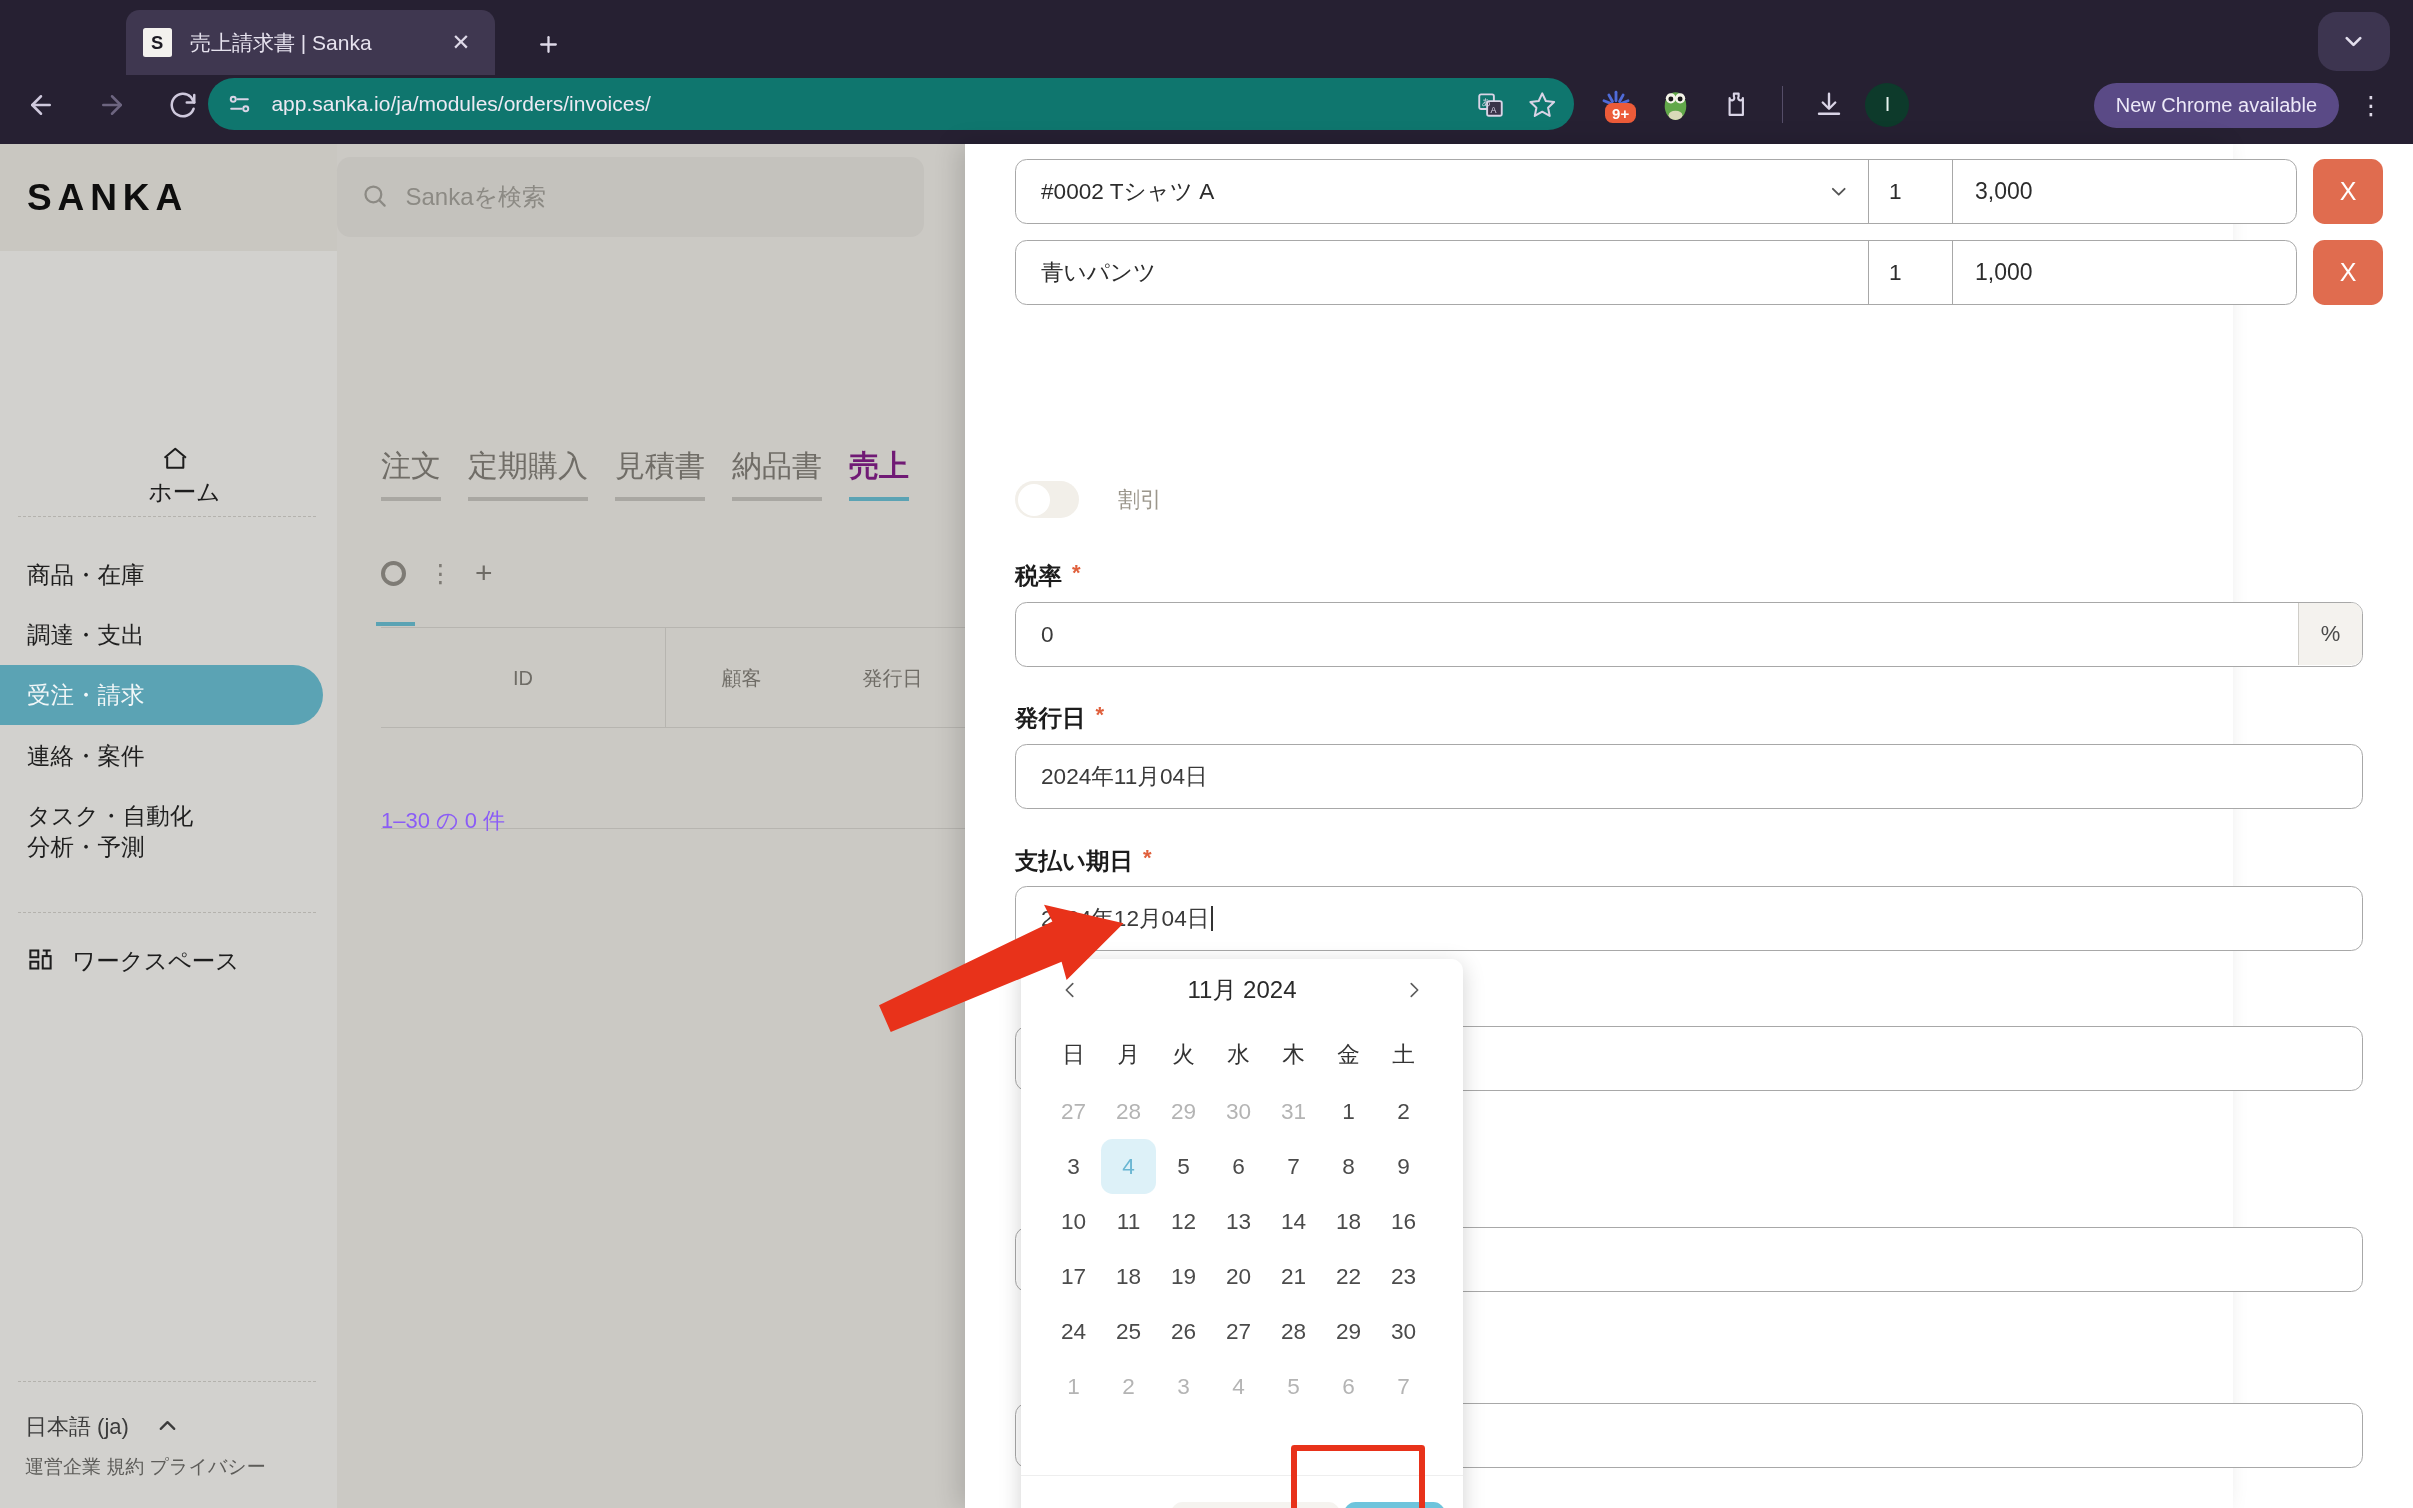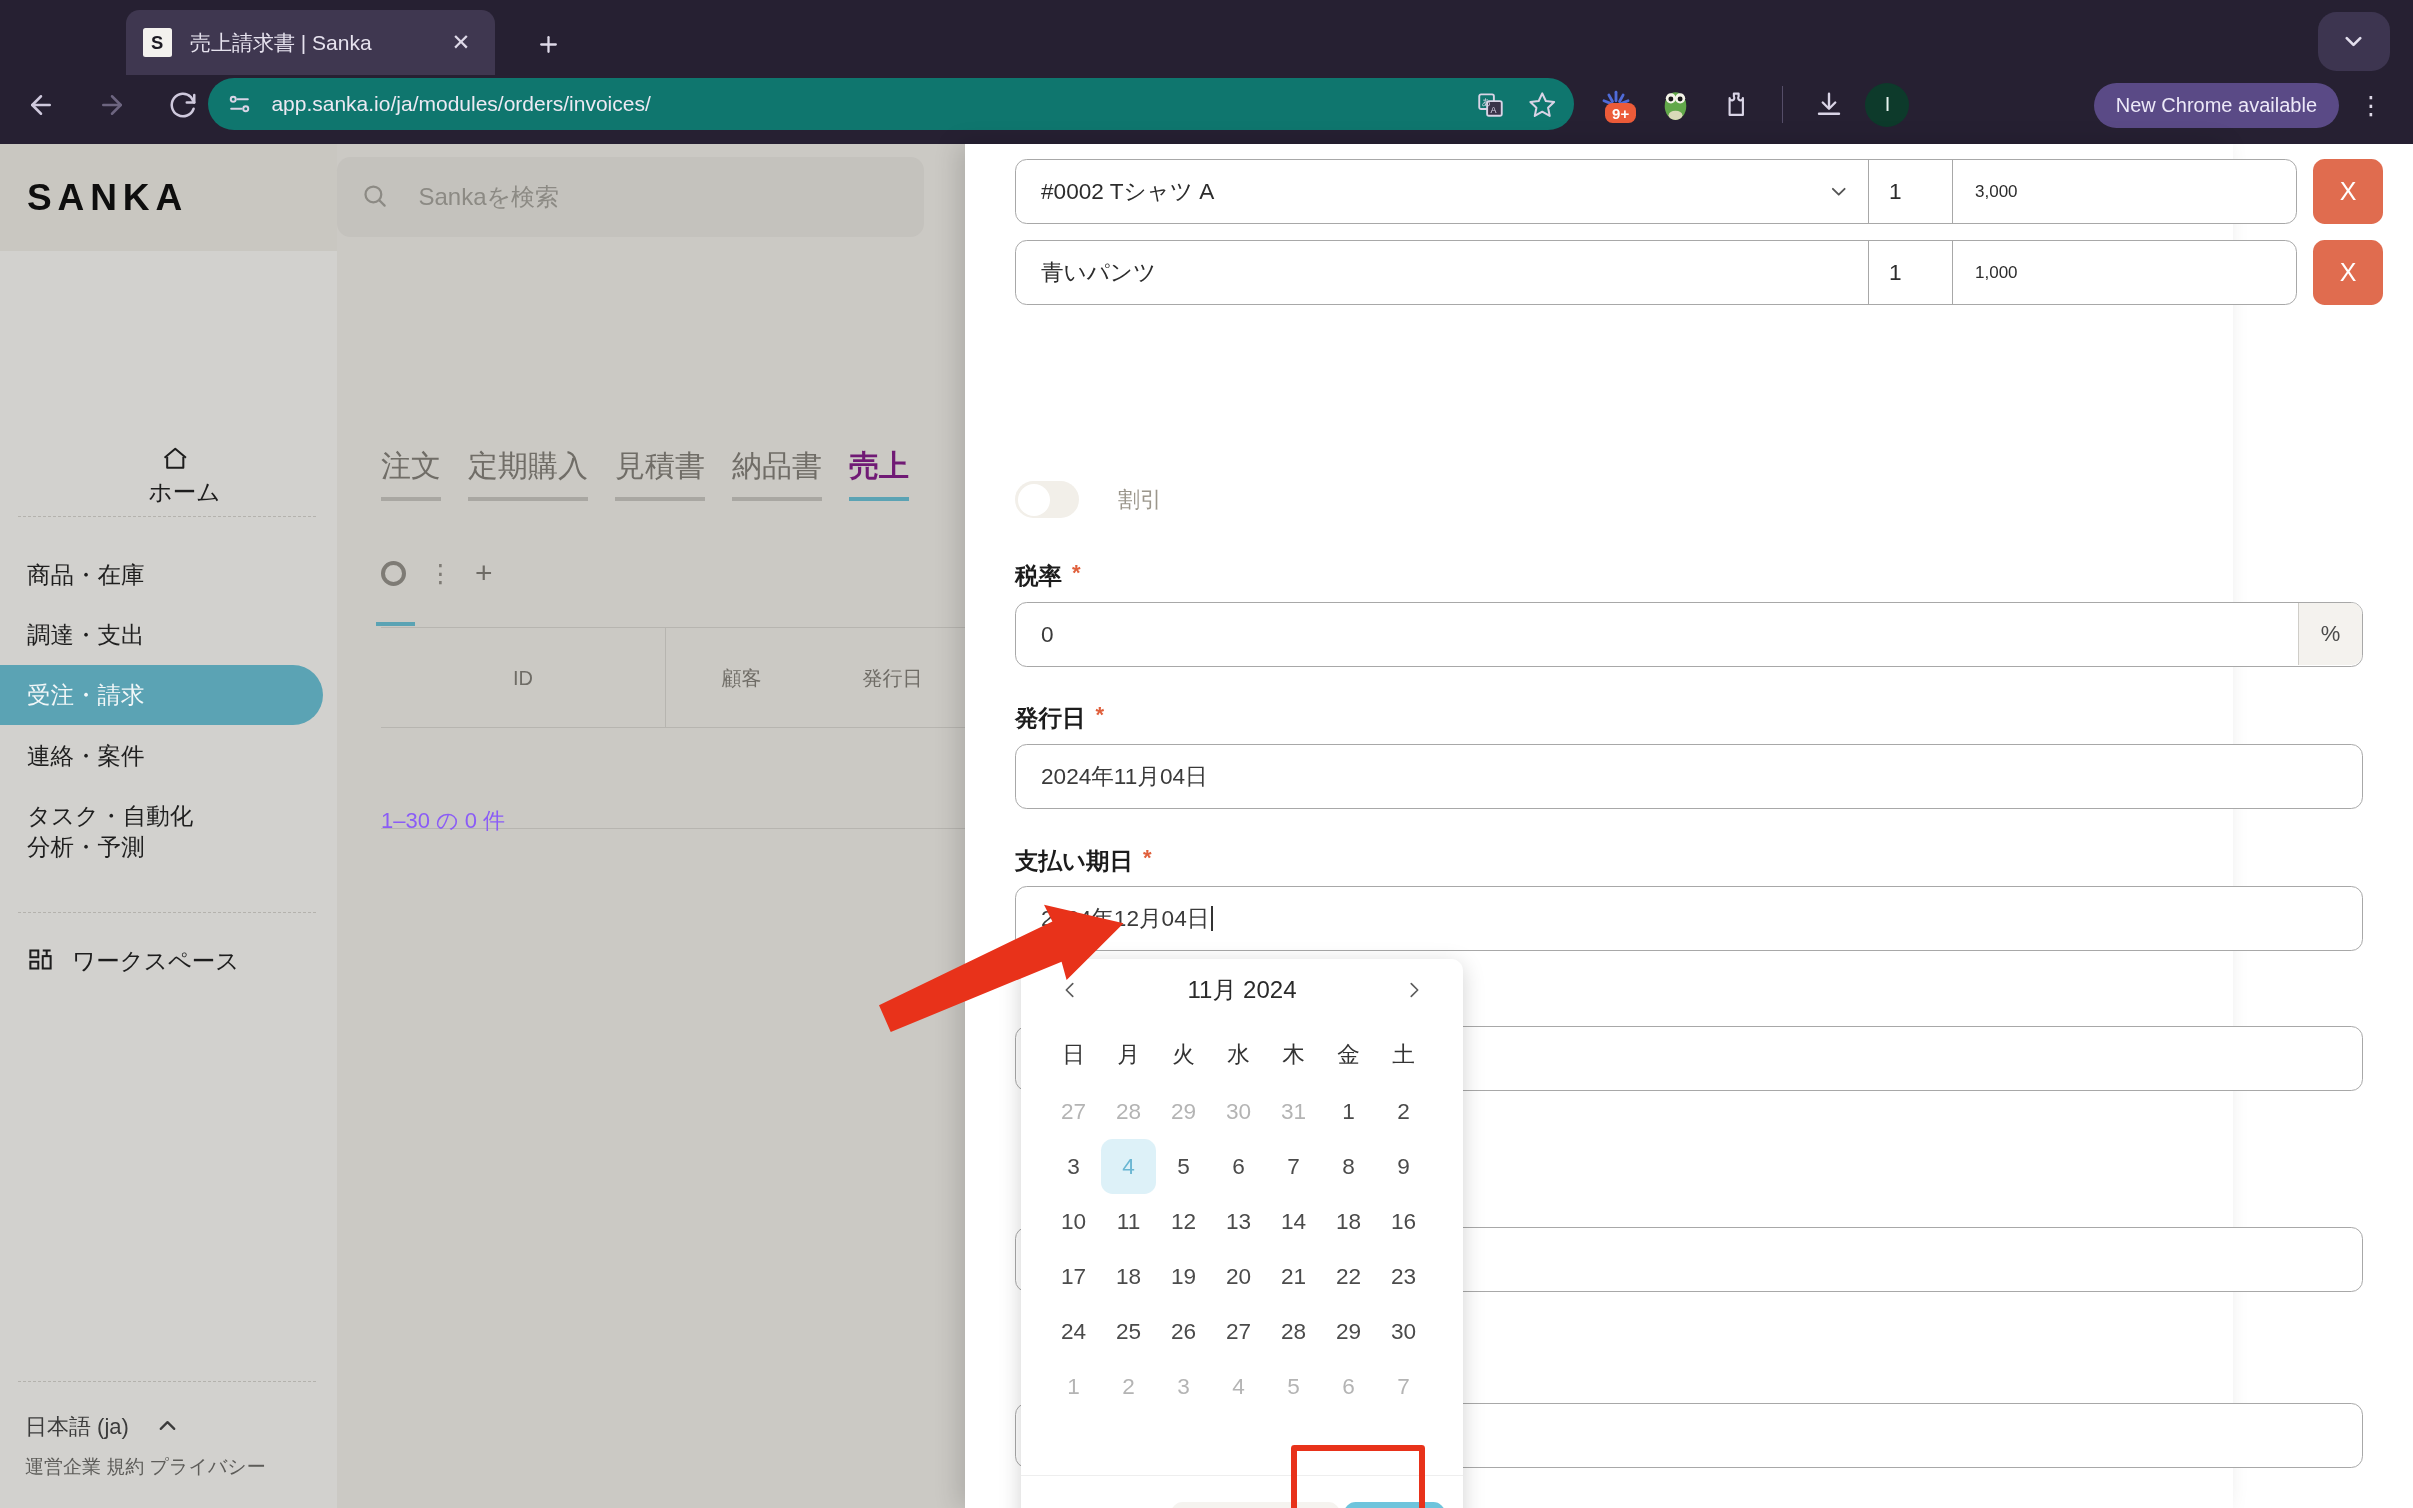--- a/index.html
+++ b/index.html
@@ -126,21 +126,21 @@
     padding: 0 50px;
   }
 
   .line-item {
     position:absolute; left:50px; width:1282px; height:65px;
     border:1.7px solid #a8a8a8; border-radius:11.7px; background:#fff; display:flex; align-items:center;
   }
   .li-name { flex:1 1 auto; padding-left:25px; font-size:22.6px; color:#2c2c2c; white-space:nowrap; }
   .li-caret { width:59px; display:flex; align-items:center; justify-content:center; color:#555; }
   .li-qty { width:84px; border-left:1.7px solid #a8a8a8; height:100%; display:flex; align-items:center; padding-left:20px; font-size:22.6px; color:#2c2c2c; }
-  .li-price { width:344px; border-left:1.7px solid #a8a8a8; height:100%; display:flex; align-items:center; padding-left:22px; font-size:17px; color:#2c2c2c; }
+  .li-price { width:344px; border-left:1.7px solid #a8a8a8; height:100%; display:flex; align-items:center; padding-left:22px; font-size:23px; color:#2c2c2c; }
   .li-remove {
     position:absolute; width:70px; height:65px; background:#e06c4f; color:#fff;
     border-radius:11.7px; display:flex; align-items:center; justify-content:center;
     font-size:25px; left:1348px;
   }
 
   #discount-row { position:absolute; left:50px; top:337px; display:flex; align-items:center; }
   #discount-toggle { width:64px; height:37px; background:#f2efe9; border-radius:18.4px; position:relative; }
   #discount-knob { position:absolute; left:2.5px; top:2.5px; width:32px; height:32px; background:#fff; border-radius:50%; }
   #discount-label { margin-left:39px; font-size:22px; color:#9b968c; }
@@ -374,21 +374,21 @@
   </div>
 
   <div id="content">
     <div style="position:absolute; left:0px; top:13.4px; width:587px; height:80px; background:#c4c2bd; border-radius:13.4px; display:flex; align-items:center; padding-left:23.5px;">
       <span>
         <svg width="27" height="27" viewBox="0 0 24 24" fill="none" stroke="#8c8a84" stroke-width="2" stroke-linecap="round">
             <circle cx="11" cy="11" r="7"></circle>
             <line x1="16.5" y1="16.5" x2="21" y2="21"></line>
           </svg>
       </span>
-      <span style="margin-left:31px; font-size:24px; color:#8c8a84;">Sankaを検索</span>
+      <span style="margin-left:18px; font-size:24px; color:#8c8a84;">Sankaを検索</span>
     </div>
 
     <div id="tabs-row">
       <div class="ctab">注文</div>
       <div class="ctab">定期購入</div>
       <div class="ctab">見積書</div>
       <div class="ctab">納品書</div>
       <div class="ctab active">売上</div>
     </div>
 

